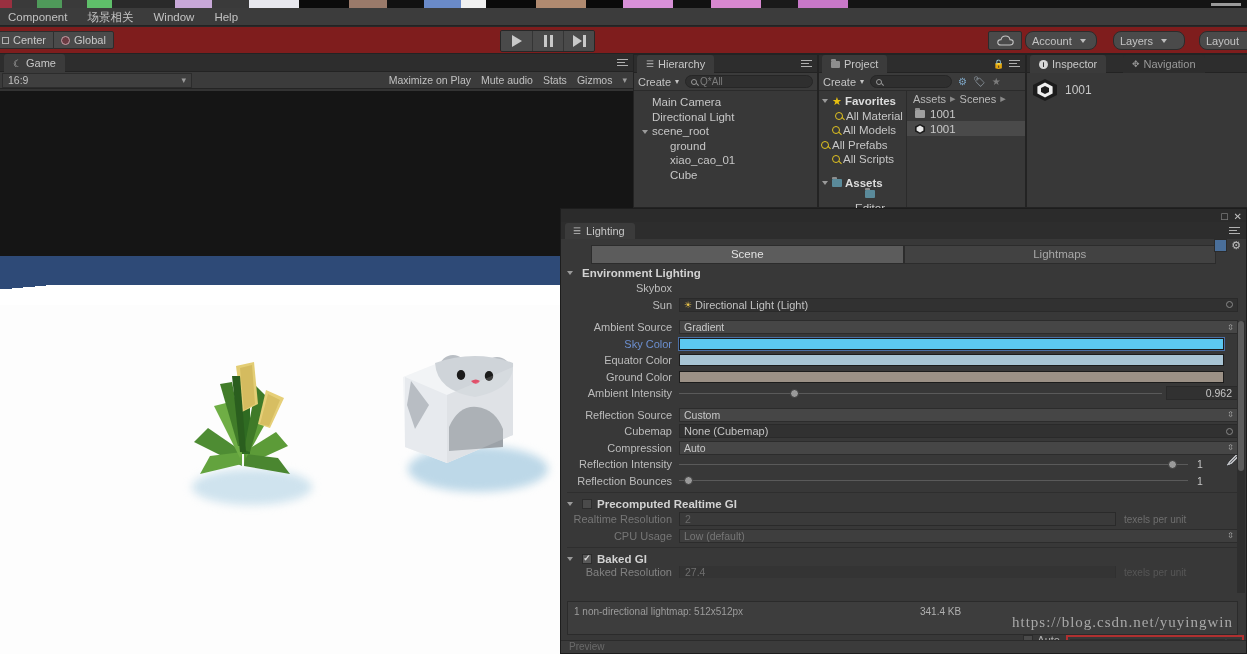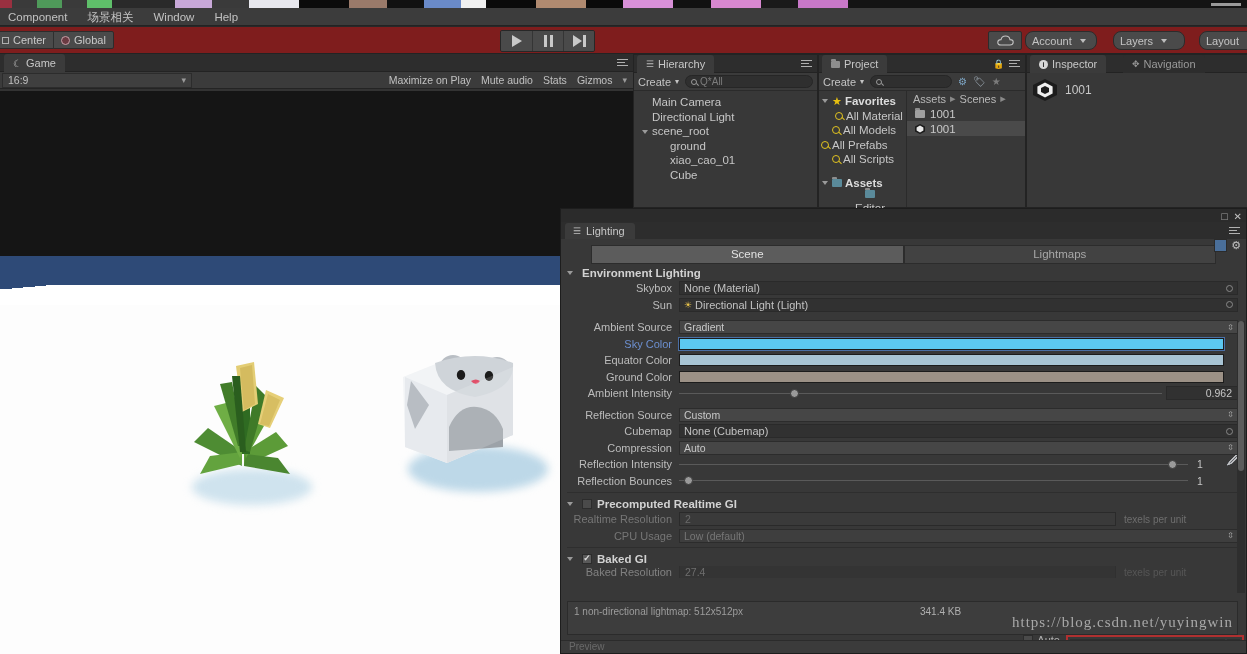--- a/index.html
+++ b/index.html
@@ -506,24 +506,20 @@
 
     <div class="lw-body">
 
       <div class="section-head">
         <span class="twist open"></span>
         <span>Environment Lighting</span>
       </div>
 
       <div class="row">
         <span class="lbl">Skybox</span>
-        <span class="objfield">
-          <span>None (Material)</span>
-          <span class="dot"></span>
-        </span>
       </div>
 
       <div class="row">
         <span class="lbl">Sun</span>
         <span class="objfield">
           <span style="color:#e8c24a;font-size:9px;">☀</span>
           <span>Directional Light (Light)</span>
           <span class="dot"></span>
         </span>
       </div>

